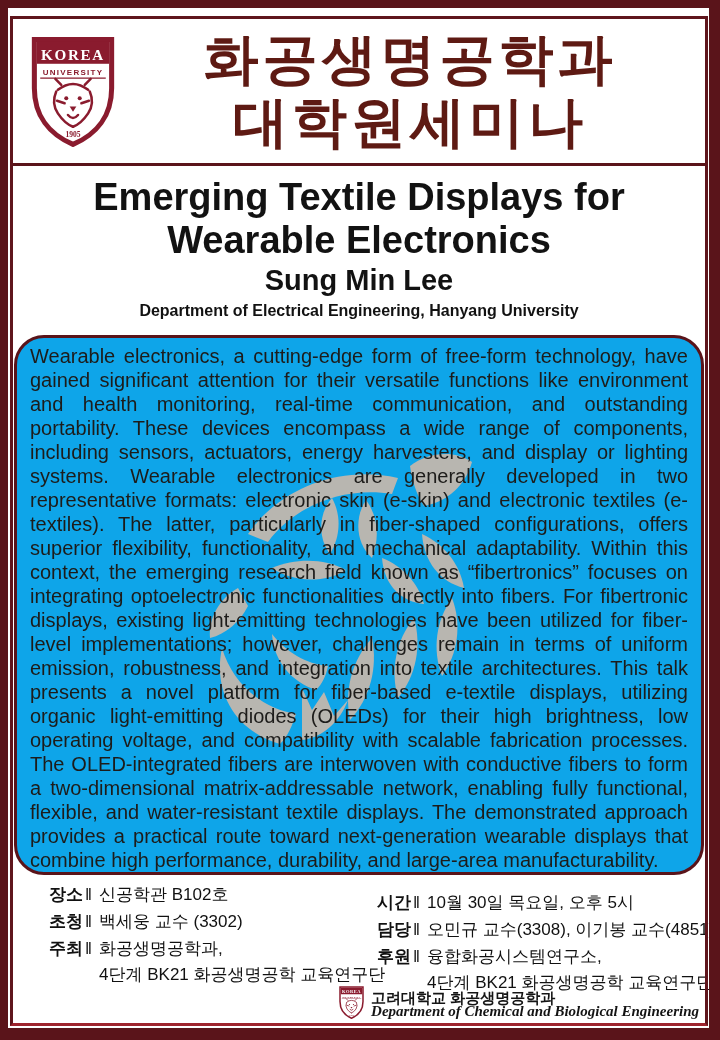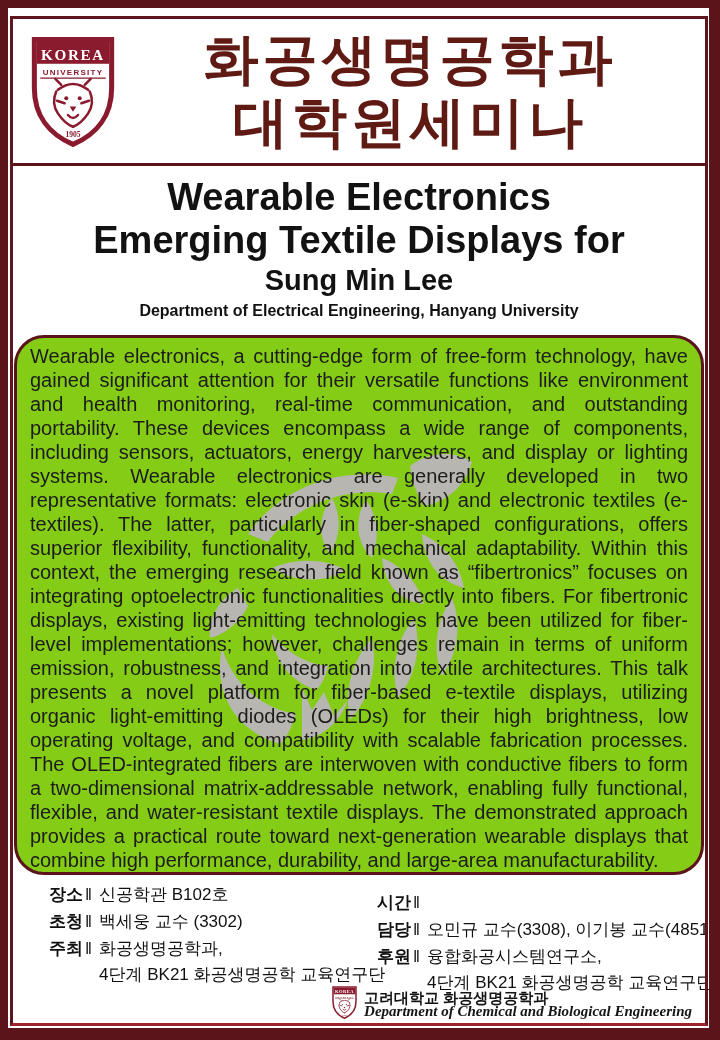--- a/index.html
+++ b/index.html
@@ -24,38 +24,38 @@
   
   .etitle { margin-top:10px; text-align:center; font-weight:700; color:#121212;
     font-size:38px; line-height:43px; }
   .speaker { margin-top:3px; text-align:center; font-weight:700; color:#121212;
     font-size:29px; line-height:31px; }
   .affil { margin-top:3px; text-align:center; font-weight:700; color:#121212;
     font-size:16px; line-height:23px; }
 
   
   .abstract-box { box-sizing:border-box; margin:13px 1px 0 1px; height:540px;
-    border:3px solid #5a141a; border-radius:30px; background:#84cc16;
+    border:3px solid #5a141a; border-radius:30px; background:#0ea5e9;
     position:relative; overflow:hidden; padding:6px 13px; }
   .abstract-text { position:relative; z-index:2; font-size:20px; line-height:24px;
     text-align:justify; color:#1d1c1a; }
   .watermark { position:absolute; left:130px; top:100px; width:370px; height:330px; z-index:1; }
 
   
   .details { display:flex; margin-top:7px; font-size:17px; line-height:26px; color:#111;padding-left:28px; }
   .dcol { width:50%; box-sizing:border-box; }
   .dcol.left  { padding-left:8px; }
   .dcol.right { padding-left:4px;margin-top:8px; }
   .drow { display:flex; margin-bottom:1px; }
   .dlabel { font-weight:700; white-space:nowrap; }
   .dsep { margin:0 7px 0 2px; }
   .dval div { white-space:nowrap; }
 
   
-  .flogo { position:absolute; right:13px; bottom:4px; display:flex; align-items:center; gap:7px; }
+  .flogo { position:absolute; right:6px; bottom:4px; display:flex; align-items:center; gap:7px; }
   .flogo-shield { width:25px; height:33px; flex:0 0 auto; }
   .flogo-kr { font-size:15px; font-weight:700; line-height:17px; color:#141414; }
   .flogo-en { font-size:15px; font-weight:700; font-style:italic; line-height:11px;
     color:#141414; font-family:"Liberation Serif", serif; }
   .svg-defs { position:absolute; width:0; height:0; overflow:hidden; }
 </style>
 </head>
 <body>
 
 <svg class="svg-defs" aria-hidden="true">
@@ -90,22 +90,22 @@
       <svg class="ku-logo" viewBox="0 0 100 132">
         <use href="#ku-shield"></use>
       </svg>
       <div class="header-title">
         <div>화공생명공학과</div>
         <div>대학원세미나</div>
       </div>
     </div>
 
     <div class="etitle">
+      <div>Emerging Textile Displays for</div>
       <div>Wearable Electronics</div>
-      <div>Emerging Textile Displays for</div>
     </div>
     <div class="speaker">Sung Min Lee</div>
     <div class="affil">Department of Electrical Engineering, Hanyang University</div>
 
     <div class="abstract-box">
       <svg class="watermark" viewBox="0 0 360 330">
         <g fill="#b8b6b0">
           <path d="M258,28 c18,-14 44,-16 62,-4 c-6,22 -24,40 -48,44 c-8,-12 -12,-26 -14,-40 z"></path>
           <path d="M96,96 c30,-44 90,-70 150,-56 l-6,16 c-48,-8 -98,12 -124,48 z"></path>
           <path d="M180,60 c10,18 8,40 -2,56 c-12,-16 -12,-40 2,-56 z"></path>
@@ -147,20 +147,23 @@
           <div class="dval">
             <div>화공생명공학과,</div>
             <div>4단계 BK21 화공생명공학 교육연구단</div>
           </div>
         </div>
       </div>
       <div class="dcol right">
         <div class="drow">
           <span class="dlabel">시간</span>
           <span class="dsep">‖</span>
+          <div class="dval">
+              <div>10월 30일 목요일, 오후 5시</div>
+            </div>
         </div>
         <div class="drow">
           <span class="dlabel">담당</span>
           <span class="dsep">‖</span>
           <div class="dval">
               <div>오민규 교수(3308), 이기봉 교수(4851)</div>
             </div>
         </div>
         <div class="drow">
           <span class="dlabel">후원</span>

